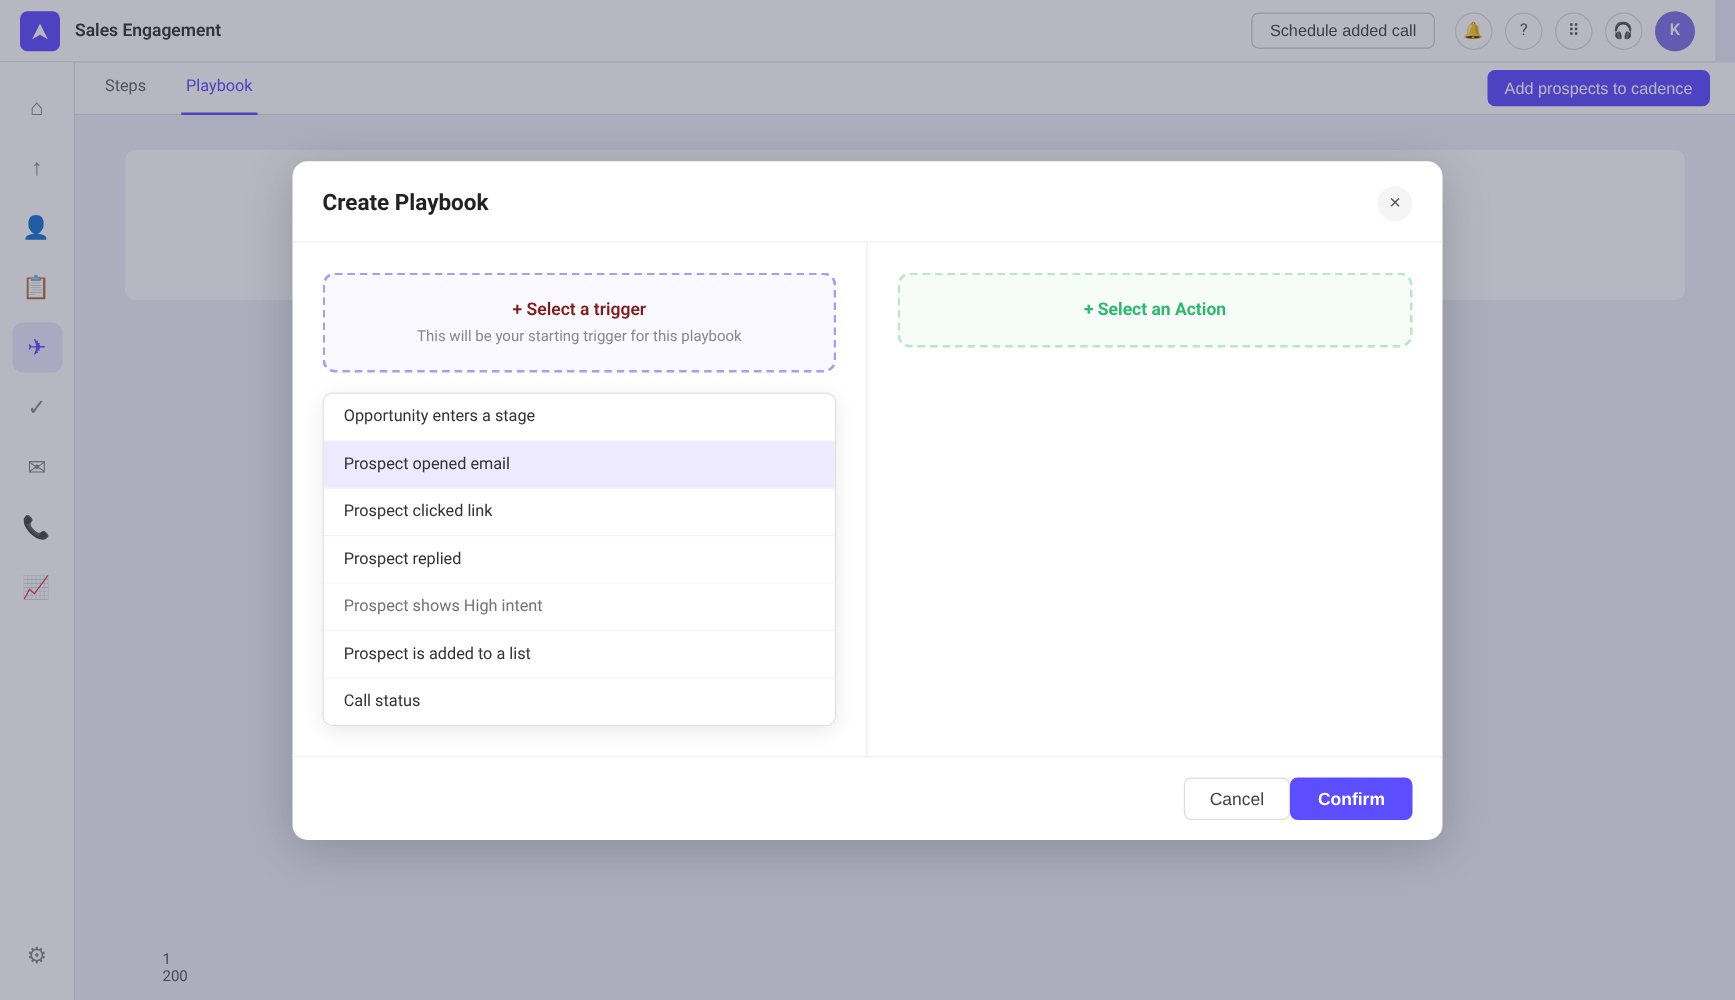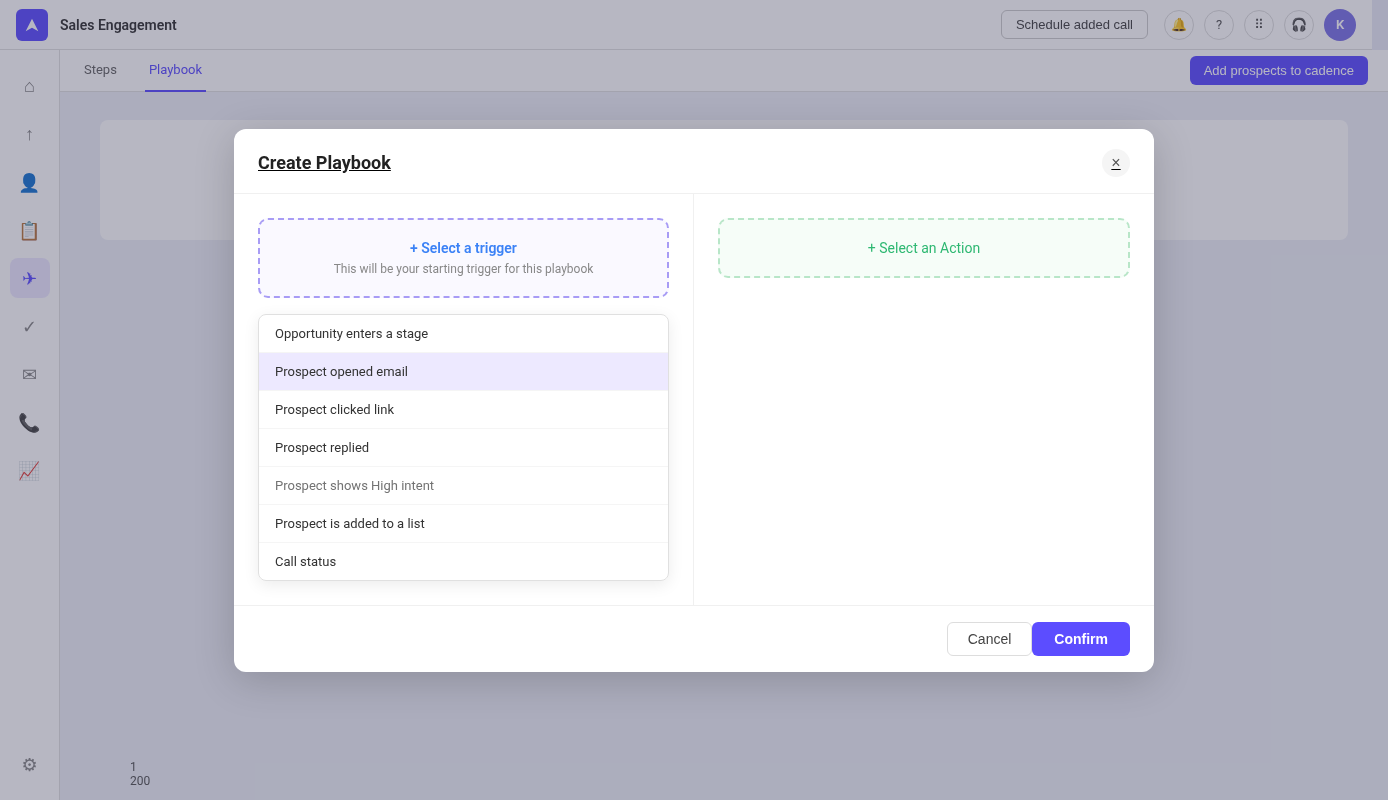--- a/index.html
+++ b/index.html
@@ -180,21 +180,20 @@
       overflow: hidden;
       box-shadow: 0 8px 40px rgba(0,0,0,0.18);
     }
 
     .modal-header {
       padding: 20px 24px 16px;
       display: flex;
       align-items: center;
       justify-content: space-between;
       border-bottom: 1px solid #f0f0f0;
-      text-decoration: underline;
     }
     .modal-title {
       font-size: 18px;
       font-weight: 700;
       color: #222;
     }
     .modal-close {
       width: 28px; height: 28px;
       border-radius: 50%;
       border: none;
@@ -224,21 +223,21 @@
     .trigger-select-box {
       border: 2px dashed #a89cf5;
       border-radius: 10px;
       padding: 20px 16px;
       text-align: center;
       background: #faf9ff;
     }
     .trigger-select-box .plus-label {
       font-size: 14px;
       font-weight: 600;
-      color: #3b82f6;
+      color: #7f1d1d;
       margin-bottom: 6px;
     }
     .trigger-select-box .sub-label {
       font-size: 12px;
       color: #888;
     }
 
     
     .trigger-dropdown {
       border: 1px solid #e0e0e0;
@@ -268,21 +267,21 @@
 
     .action-select-box {
       border: 2px dashed #b8e6c8;
       border-radius: 10px;
       padding: 20px 16px;
       text-align: center;
       background: #f6fdf8;
     }
     .action-select-box .plus-label {
       font-size: 14px;
-      font-weight: 400;
+      font-weight: 700;
       color: #2eb872;
     }
 
     
     .modal-footer {
       padding: 16px 24px;
       display: flex;
       justify-content: flex-end;
       gap: 0;
       border-top: 1px solid #f0f0f0;

